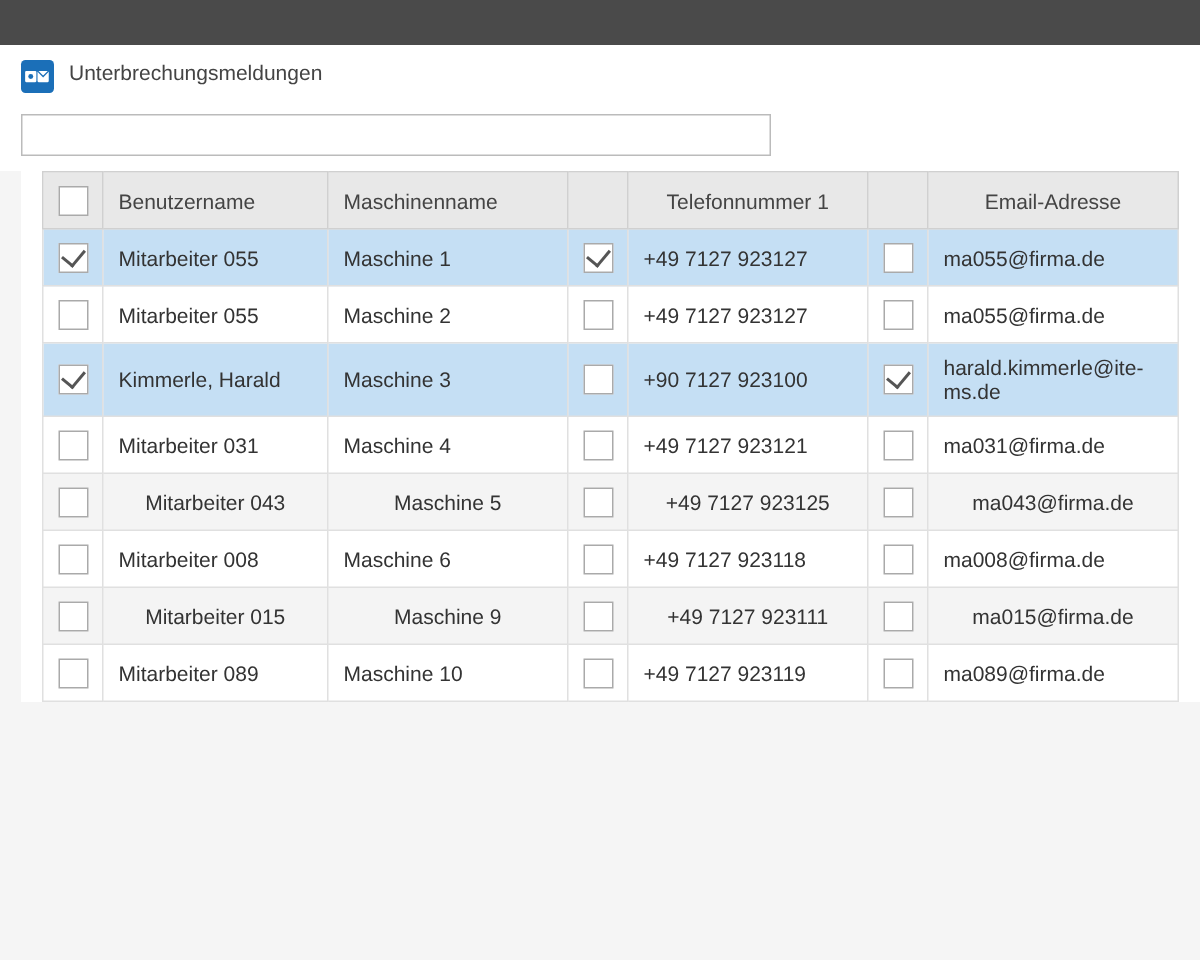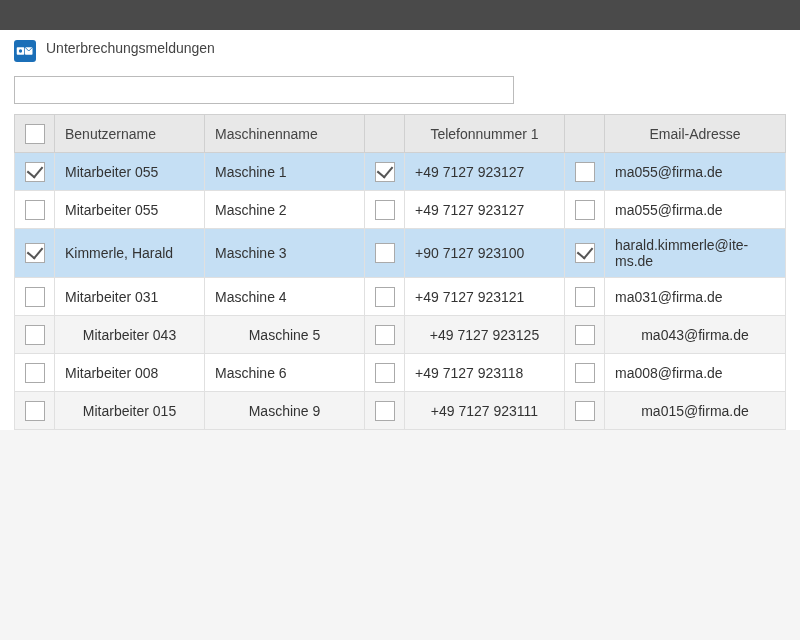--- a/index.html
+++ b/index.html
@@ -4,21 +4,21 @@
 <style>
   * { box-sizing: border-box; margin: 0; padding: 0; }
   html, body { width: 800px; height: 640px; font-family: "Segoe UI", Arial, sans-serif; font-size: 14px; background: #f5f5f5; color: #333; overflow: hidden; }
   .topbar { height: 30px; background: #4a4a4a; width: 100%; }
   .title-row { display: flex; gap: 10px; padding: 10px 30px 8px 14px; background: #fff; }
   .app-icon { width: 22px; height: 22px; background: #1b6fb8; border-radius: 3px; display: flex; align-items: center; justify-content: center; color: #fff; font-size: 10px; position: relative; }
   .app-icon svg { width: 18px; height: 14px; }
   .title-text { font-size: 14px; color: #444; }
   .search-wrap { padding: 6px 14px 10px 14px; background: #fff; }
   .search-input { width: 500px; height: 28px; border: 1px solid #bbb; padding: 0 8px; font-size: 14px; background: #fff; }
-  .table-wrap { padding: 0 14px; background: #fff; }
+  .table-wrap { padding: 0 14px; background: #fff; margin-left: 14px; }
   table { width: 100%; border-collapse: collapse; table-layout: fixed; }
   thead th { background: #e8e8e8; border: 1px solid #d0d0d0; padding: 8px 10px; text-align: left; font-weight: 400; color: #444; font-size: 14px; height: 38px; }
   thead th.center { text-align: center; }
   tbody td { border: 1px solid #e0e0e0; padding: 8px 10px; height: 38px; color: #333; background: #fff; vertical-align: middle; }
   tbody tr.alt td { background: #f4f4f4; text-align: center; }
   tbody tr.sel td { background: #c5dff4; }
   .chk-col { width: 40px; text-align: center; padding: 0; }
   .chk { display: inline-block; width: 20px; height: 20px; border: 1px solid #aaa; background: #fff; position: relative; vertical-align: middle; }
   .chk.checked::after { content: ""; position: absolute; left: 4px; top: 0px; width: 8px; height: 12px; border: solid #555; border-width: 0 2px 2px 0; transform: rotate(40deg); }
   col.c-chk { width: 40px; }
@@ -127,15 +127,24 @@
         </tr>
         <tr class="alt">
           <td class="chk-col"><span class="chk"></span></td>
           <td>Mitarbeiter 015</td>
           <td>Maschine 9</td>
           <td class="chk-col"><span class="chk"></span></td>
           <td>+49 7127 923111</td>
           <td class="chk-col"><span class="chk"></span></td>
           <td>ma015@firma.de</td>
         </tr>
+        <tr>
+          <td class="chk-col"><span class="chk"></span></td>
+          <td>Mitarbeiter 089</td>
+          <td>Maschine 10</td>
+          <td class="chk-col"><span class="chk"></span></td>
+          <td>+49 7127 923119</td>
+          <td class="chk-col"><span class="chk"></span></td>
+          <td>ma089@firma.de</td>
+        </tr>
       </tbody>
   </table>
 </div>
 
 </body></html>

